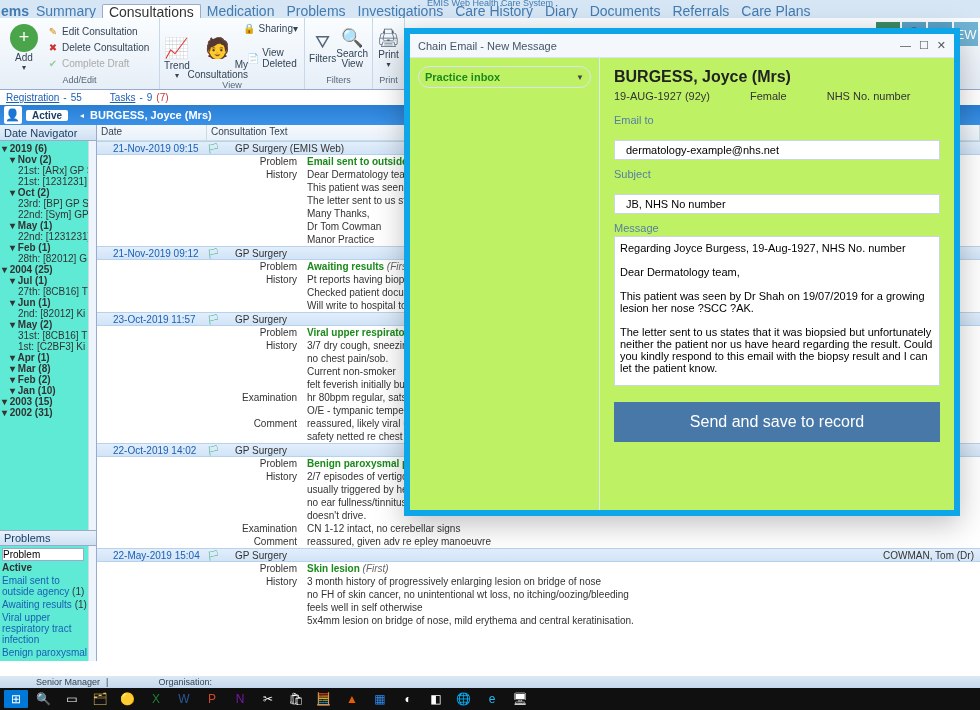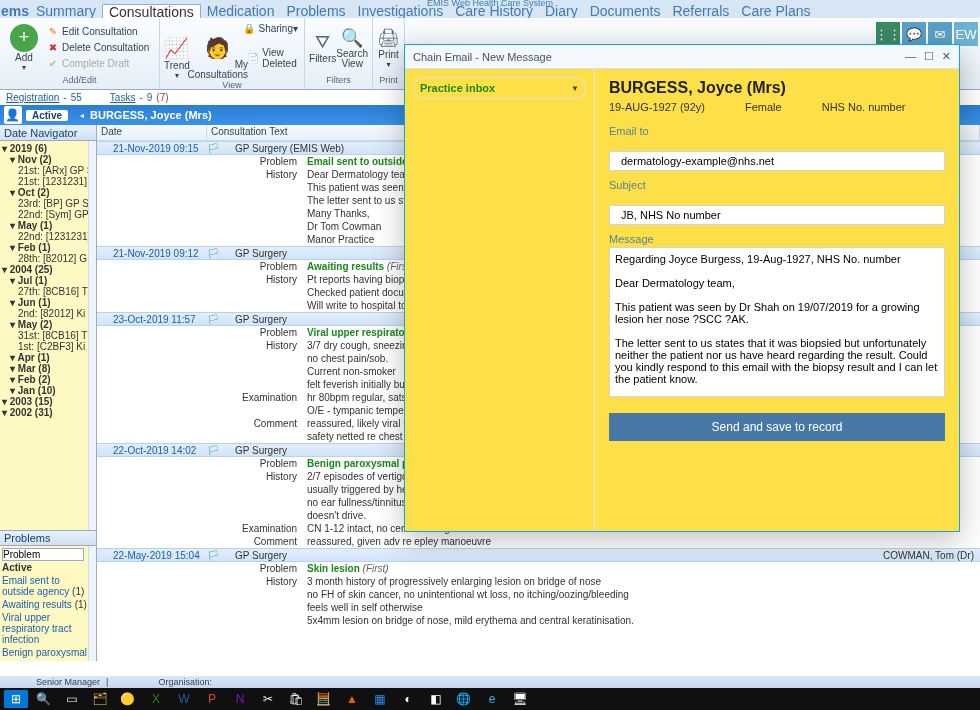--- a/index.html
+++ b/index.html
@@ -33,21 +33,21 @@
 .linksrow a { text-decoration: underline; cursor: pointer; }
 
 
 .patientbar { height: 20px; background: linear-gradient(#2a7fd3,#3a92e8); color: #fff; display: flex; align-items: center; font-size: 11px; padding: 0 4px; }
 .patientbar .ava { width: 18px; height: 18px; background: #fff; border-radius: 2px; margin-right: 4px; display: flex; align-items: center; justify-content: center; color: #2a7fd3; font-size: 12px; }
 .patientbar .active-pill { background: #fff; color: #1a3f66; padding: 0 6px; border-radius: 2px; margin-right: 6px; font-weight: 600; font-size: 10px; }
 .patientbar .tri { margin: 0 6px; font-size: 8px; }
 
 
 .maingrid { display: flex; height: 536px; }
-.leftcol { width: 97px; border-right: 1px solid #9ac; display: flex; flex-direction: column; background: #fef9c3; }
+.leftcol { width: 97px; border-right: 1px solid #9ac; display: flex; flex-direction: column; background: #5eead4; }
 .dn-head { background: linear-gradient(#e8f1fa,#cfe1f3); color: #1a3f66; font-size: 11px; height: 16px; display: flex; align-items: center; padding: 0 4px; border-bottom: 1px solid #9ac; }
 .tree { flex: 1; overflow: hidden; font-size: 10px; color: #333; padding: 2px; position: relative; }
 .tree .yr { font-weight: bold; color: #333; }
 .tree .mo { padding-left: 8px; font-weight: bold; }
 .tree .day { padding-left: 16px; color: #333; white-space: nowrap; overflow: hidden; }
 .tree .scroll-edge { position: absolute; right: 0; top: 0; width: 8px; height: 100%; background: #eef4fb; border-left: 1px solid #cdd; }
 .prb-head { background: linear-gradient(#e8f1fa,#cfe1f3); color: #1a3f66; font-size: 11px; height: 16px; display: flex; align-items: center; padding: 0 4px; border-top: 1px solid #9ac; border-bottom: 1px solid #9ac; }
 .prb-body { font-size: 10px; color: #333; padding: 2px; position: relative; }
 .prb-body input { width: 82px; font-size: 10px; border: 1px solid #9ac; }
 .prb-body .scroll-edge { position: absolute; right: 0; top: 0; width: 8px; height: 100%; background: #eef4fb; border-left: 1px solid #cdd; }
@@ -64,35 +64,35 @@
 .crow-h .src { color: #333; }
 .crow-h .who { margin-left: auto; padding-right: 6px; color: #333; }
 .cline { display: flex; padding: 1px 0; }
 .cline .lbl { width: 210px; text-align: right; padding-right: 10px; color: #333; }
 .cline .txt { flex: 1; color: #333; }
 .green { color: #1a8a1a; font-weight: 600; }
 .italic { font-style: italic; color: #666; }
 .blue { color: #1a5fb4; }
 
 
-.dialog { position: absolute; left: 404px; top: 44px; width: 556px; height: 488px; background: #fde047; border: 1px solid #0ea5e9; box-shadow: 0 8px 28px rgba(0,0,0,.25); display: flex; flex-direction: column; }
+.dialog { position: absolute; left: 404px; top: 28px; width: 556px; height: 488px; background: #bef264; border: 6px solid #0ea5e9; box-shadow: 0 8px 28px rgba(0,0,0,.25); display: flex; flex-direction: column; }
 .dlg-title { height: 24px; background: #f4f7fb; border-bottom: 1px solid #dbe4ee; display: flex; align-items: center; font-size: 11px; color: #456; padding: 0 8px; }
 .dlg-title .winbtns { margin-left: auto; display: flex; gap: 8px; color: #555; font-size: 11px; }
 .dlg-body { flex: 1; display: flex; }
 .dlg-left { width: 190px; border-right: 1px solid #e2e8ef; padding: 8px; }
 .dlg-left .newmsg { background: #f2f5f9; border: 1px solid #dbe4ee; border-radius: 2px; height: 24px; display: flex; align-items: center; justify-content: center; color: #888; font-size: 11px; margin-bottom: 6px; }
 .dlg-left .inbox { border: 1px solid #dbe4ee; border-radius: 11px; height: 22px; display: flex; align-items: center; padding: 0 6px; color: #1a8a1a; font-size: 11px; font-weight: 600; }
 .dlg-left .inbox .car { margin-left: auto; color: #444; font-size: 8px; }
 .dlg-right { flex: 1; padding: 10px 14px; overflow: auto; }
 .dlg-right h2 { font-size: 16px; color: #222; margin-bottom: 4px; }
 .dlg-right .meta { display: flex; gap: 40px; font-size: 11px; color: #333; margin-bottom: 12px; }
 .dlg-right label { color: #567fa3; font-size: 11px; margin-top: 8px; display: block; }
 .dlg-right input[type=text] { width: 100%; border: 1px solid #cbd6e2; padding: 3px 11px; font-size: 11px; margin-top: 14px; }
 .dlg-right textarea { width: 100%; height: 150px; border: 1px solid #cbd6e2; padding: 5px; font-size: 11px; margin-top: 2px; resize: none; }
-.dlg-right .sendbtn { margin-top: 14px; width: 100%; height: 28px; background: #4878a8; color: #fff; border: none; font-size: 12px; cursor: pointer; }
+.dlg-right .sendbtn { margin-top: 14px; width: 100%; height: 40px; background: #4878a8; color: #fff; border: none; font-size: 16px; cursor: pointer; }
 
 
 .statusbar { position: absolute; bottom: 22px; left: 0; right: 0; height: 12px; background: linear-gradient(#dce8f5,#c5d8ec); font-size: 9px; color: #345; padding: 0 6px; display: flex; align-items: center; }
 .statusbar .sep { margin: 0 50px 0 6px; }
 
 
 .taskbar { position: absolute; bottom: 0; left: 0; right: 0; height: 22px; background: #101010; display: flex; align-items: center; padding: 0 4px; gap: 4px; }
 .taskbar .ticn { width: 24px; height: 18px; display: flex; align-items: center; justify-content: center; font-size: 12px; color: #fff; cursor: pointer; border-radius: 1px; }
 </style>
 </head>

